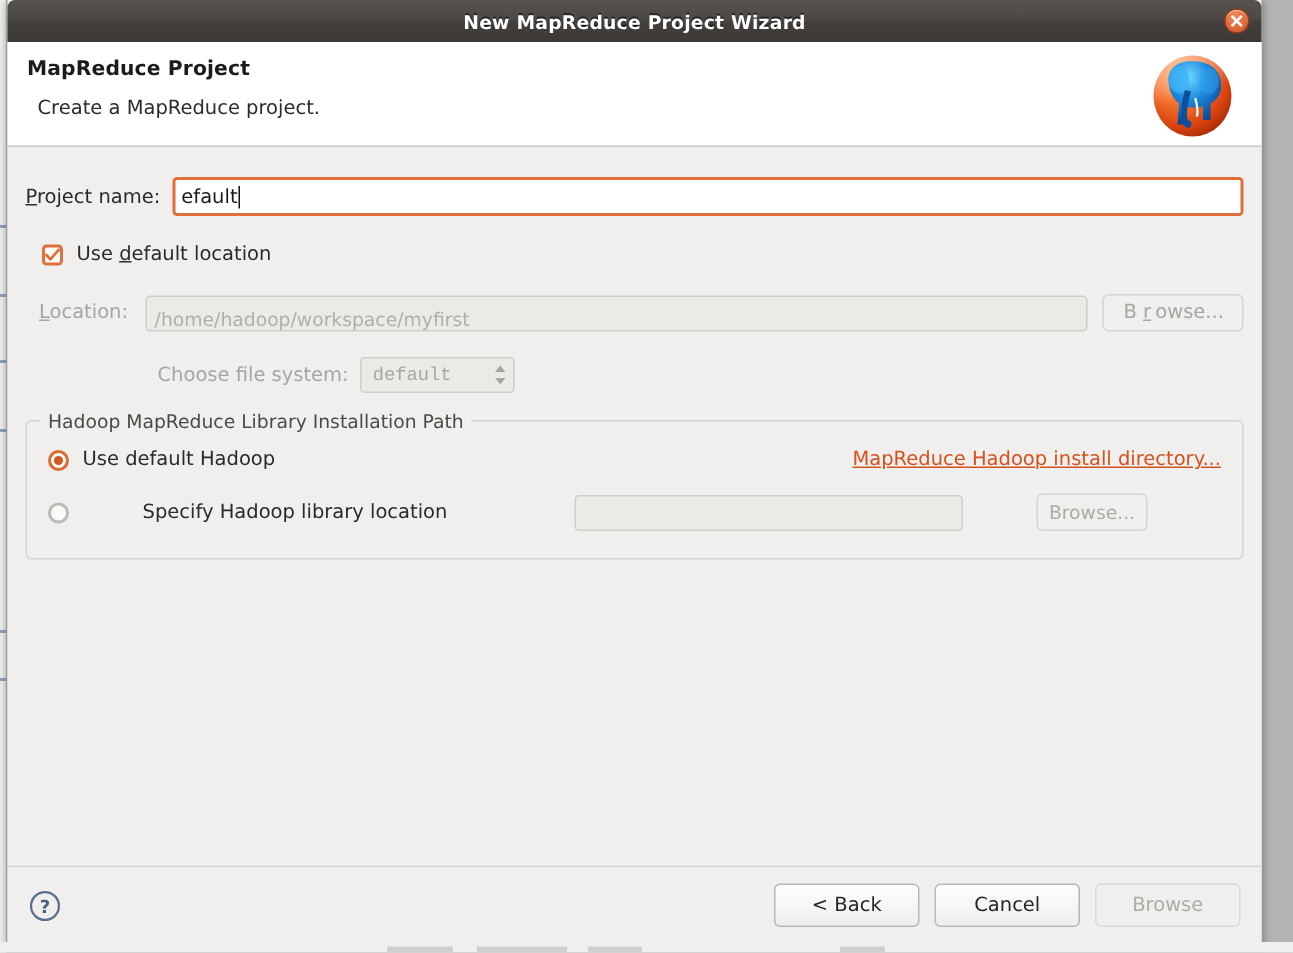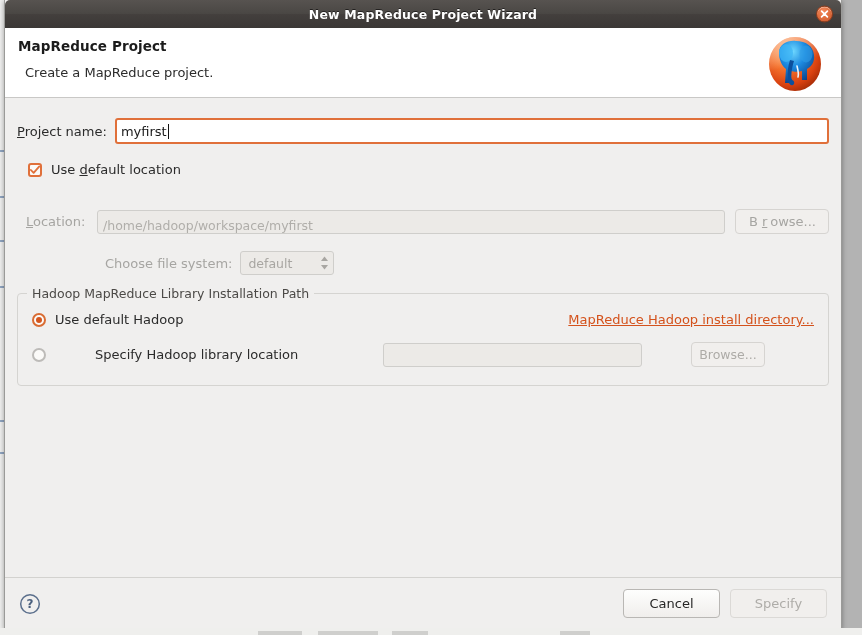--- a/index.html
+++ b/index.html
@@ -143,21 +143,21 @@
     border: 2px solid #e0703a;
     border-radius: 3px;
     background: #fbfaf8;
     display: flex; align-items: center; justify-content: center;
     cursor: pointer;
     flex: 0 0 auto;
   }
   .chk-label { margin-left: 9px; font-size: 13px; color: #2b2b2b; cursor: default; }
 
   
-  .row-location { margin-top: 32px; padding-left: 9px; }
+  .row-location { margin-top: 19px; padding-left: 9px; }
   .row-location .lbl { width: 72px; }
   .inp-dis {
     height: 24px;
     border: 1px solid #cfcecb;
     border-radius: 3px;
     background: #eceae7;
     display: flex; align-items: flex-end;
     padding: 0 5px;
     font-size: 12.5px; color: #b0aeaa;
     overflow: hidden; white-space: nowrap;
@@ -187,20 +187,21 @@
   .spinner {
     margin-left: 8px;
     height: 24px; min-width: 74px;
     border: 1px solid #cfcecb;
     border-radius: 3px;
     background: #eceae7;
     display: flex; align-items: center;
     padding: 0 4px 0 7px;
     font-size: 12.5px; color: #a8a6a2;
     gap: 28px;
+    font-family: Liberation Mono, monospace;
   }
   .spin-arrows { display: flex; flex-direction: column; gap: 2px; line-height: 0; }
 
   
   .groupbox {
     margin-top: 18px;
     position: relative;
     border: 1px solid #d5d4d1;
     border-radius: 4px;
     padding: 18px 14px 18px 14px;
@@ -328,21 +329,21 @@
           <ellipse cx="42" cy="21" rx="6.5" ry="8.5" fill="#2f9de6" opacity=".6"></ellipse>
         </svg>
       </div>
     </div>
 
     <div class="body">
 
       <div class="row row-projname">
         <span class="lbl"><span class="mn">P</span><span>roject name:</span></span>
         <div class="txt-input">
-          <span>myfirst</span>
+          <span>efault</span>
             <span class="caret"></span>
         </div>
       </div>
 
       <div class="row row-usedefault">
         <div class="chk">
           <svg width="11" height="10" viewBox="0 0 11 10" aria-hidden="true">
             <path d="M1 5 L4 8.2 L10 1.2" stroke="#e0703a" stroke-width="2" fill="none" stroke-linecap="round" stroke-linejoin="round"></path>
           </svg>
         </div>
@@ -400,22 +401,23 @@
     </div>
 
     <div class="footer">
       <span class="help-icon">
         <svg width="22" height="22" viewBox="0 0 22 22" aria-hidden="true">
           <circle cx="11" cy="11" r="9.3" fill="#f0efee" stroke="#5b6f8c" stroke-width="1.5"></circle>
           <text x="11" y="15.4" text-anchor="middle" font-family="DejaVu Sans, sans-serif" font-size="12" font-weight="bold" fill="#4a5f7d">?</text>
         </svg>
       </span>
       <span class="spacer"></span>
+      <button class="btn-nav">&lt; Back</button>
       <button class="btn-nav">Cancel</button>
-      <button class="btn-nav dis">Specify</button>
+      <button class="btn-nav dis">Browse</button>
     </div>
 
   </div>
 
   <div class="bg-bottom-hint">
     <div class="blot" style="left:258px;width:44px"></div>
     <div class="blot" style="left:318px;width:60px"></div>
     <div class="blot" style="left:392px;width:36px"></div>
     <div class="blot" style="left:560px;width:30px"></div>
   </div>

